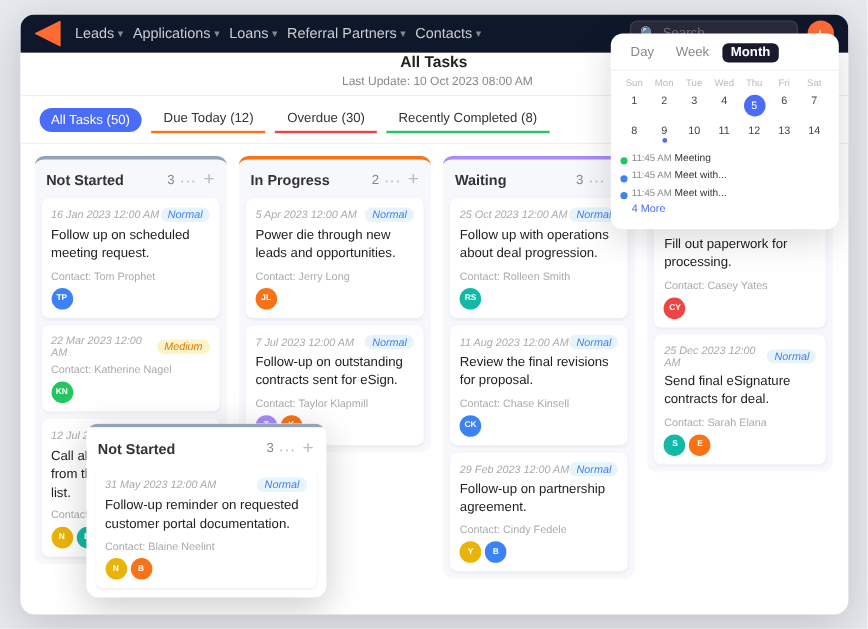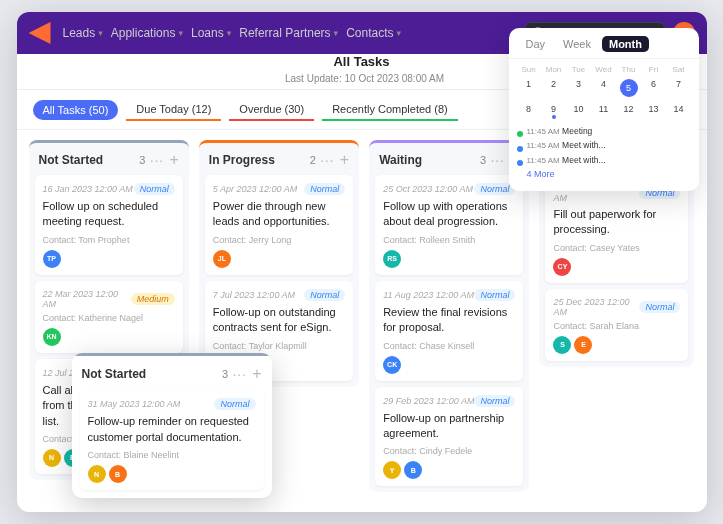--- a/index.html
+++ b/index.html
@@ -21,22 +21,22 @@
       border-radius: 12px;
       box-shadow: 0 8px 40px rgba(0,0,0,0.18);
       overflow: hidden;
       display: flex;
       flex-direction: column;
       position: relative;
     }
 
     
     .top-nav {
-      background: #4c1d95;
-      height: 42px;
+      background: #0f172a;
+      height: 32px;
       display: flex;
       align-items: center;
       padding: 0 12px;
       gap: 8px;
       flex-shrink: 0;
     }
     .nav-logo {
       width: 22px;
       height: 22px;
       background: #ff6b35;
@@ -587,20 +587,21 @@
           <div class="card-contact">Contact: Casey Yates</div>
           <div class="card-avatars">
               <div class="avatar av-red">CY</div>
             </div>
         </div>
         <div class="task-card">
           <div class="card-meta">
               <span class="card-date">25 Dec 2023 12:00 AM</span>
               <span class="card-badge badge-normal">Normal</span>
             </div>
+          <div class="card-title">Send final eSignature contracts for deal.</div>
           <div class="card-contact">Contact: Sarah Elana</div>
           <div class="card-avatars">
               <div class="avatar av-teal">S</div>
               <div class="avatar av-orange">E</div>
             </div>
         </div>
       </div>
     </div>
 
   </div>

